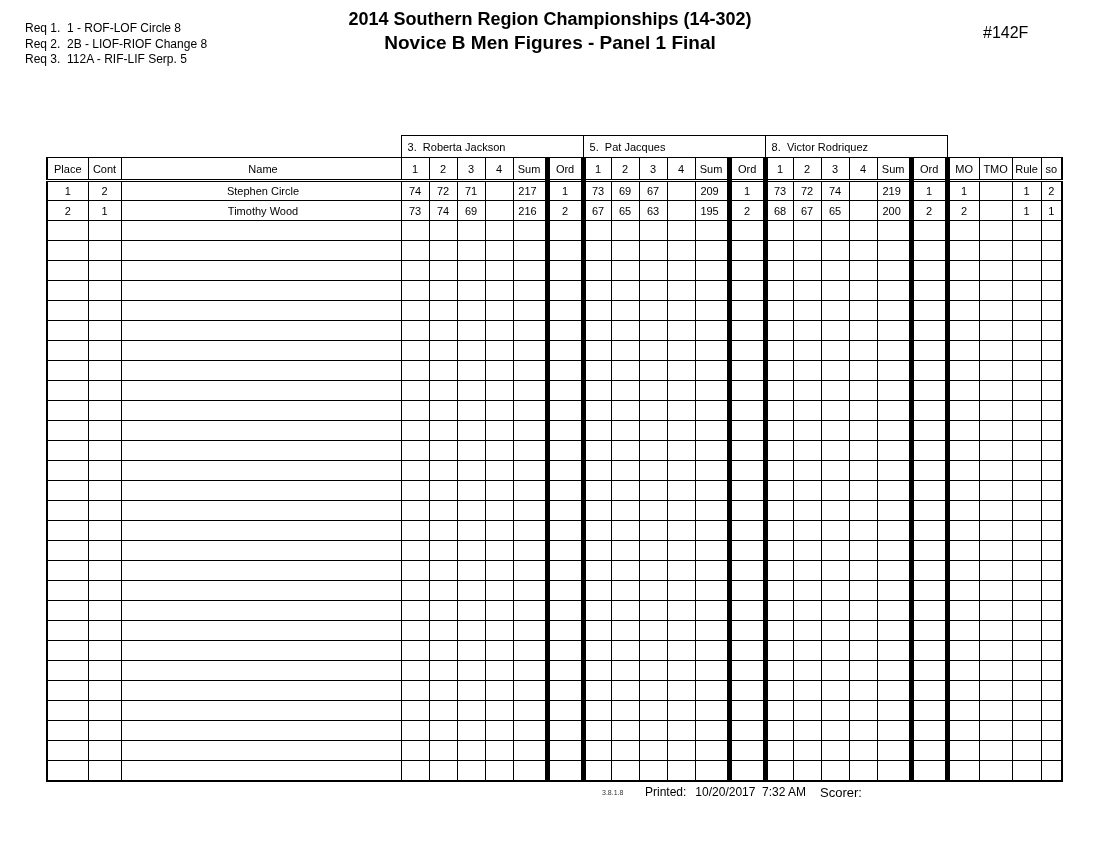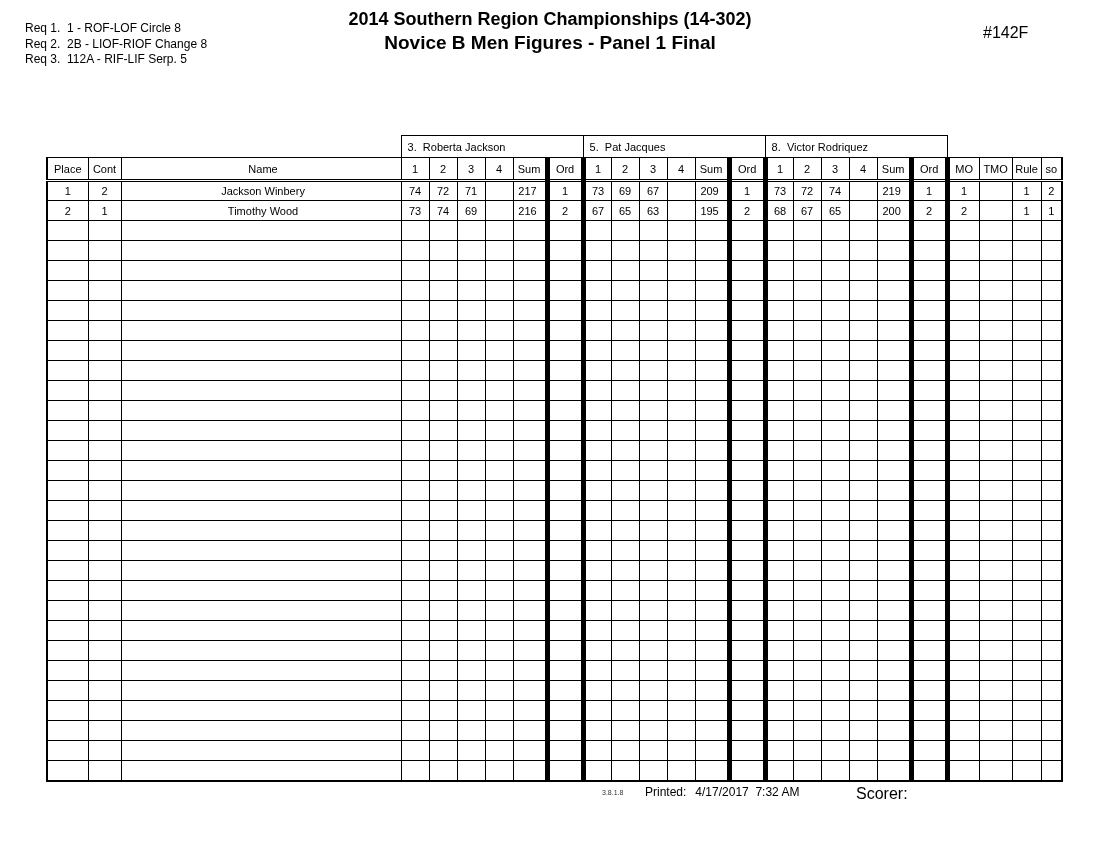--- a/index.html
+++ b/index.html
@@ -54,21 +54,21 @@
   .c-ord  { border-left: 5px solid #000 !important; border-right: 5px solid #000 !important; }
   .b { font-weight: bold; }
   .edge-l { border-left: 2px solid #000 !important; }
   .edge-r { border-right: 2px solid #000 !important; }
   .score-table tbody tr:last-child td { border-bottom: 2px solid #000; }
 
   
   .footer-version { position: absolute; left: 602px; top: 789px; font-size: 7px; color: #333; }
   .footer-printed { position: absolute; left: 645px; top: 785px; font-size: 12px; }
   .footer-printed .val { margin-left: 9px; }
-  .footer-scorer  { position: absolute; left: 856px; top: 785px; font-size: 16px; }
+  .footer-scorer  { position: absolute; left: 820px; top: 785px; font-size: 13px; }
 </style>
 </head>
 <body>
 
 <div class="req-block">
   <div class="pre">Req 1.  1 - ROF-LOF Circle 8</div>
   <div class="pre">Req 2.  2B - LIOF-RIOF Change 8</div>
   <div class="pre">Req 3.  112A - RIF-LIF Serp. 5</div>
 </div>
 
@@ -144,21 +144,21 @@
       <th>MO</th>
       <th>TMO</th>
       <th>Rule</th>
       <th class="edge-r">so</th>
     </tr>
   </thead>
   <tbody>
       <tr>
         <td class="b edge-l">1</td>
         <td class="b">2</td>
-        <td class="b c-name">Jackson Winbery</td>
+        <td class="b c-name">Stephen Circle</td>
         <td>74</td>
         <td>72</td>
         <td>71</td>
         <td></td>
         <td class="c-sum">217</td>
         <td class="c-ord b">1</td>
         <td>73</td>
         <td>69</td>
         <td>67</td>
         <td></td>
@@ -956,15 +956,15 @@
         <td></td>
         <td></td>
         <td></td>
         <td class="edge-r"></td>
       </tr>
     </tbody>
 </table>
 
 <div class="footer-version">3.8.1.8</div>
 <div class="footer-printed">
-  <span>Printed:</span><span class="val pre">4/17/2017  7:32 AM</span>
+  <span>Printed:</span><span class="val pre">10/20/2017  7:32 AM</span>
 </div>
 <div class="footer-scorer">Scorer:</div>
 
 </body></html>

